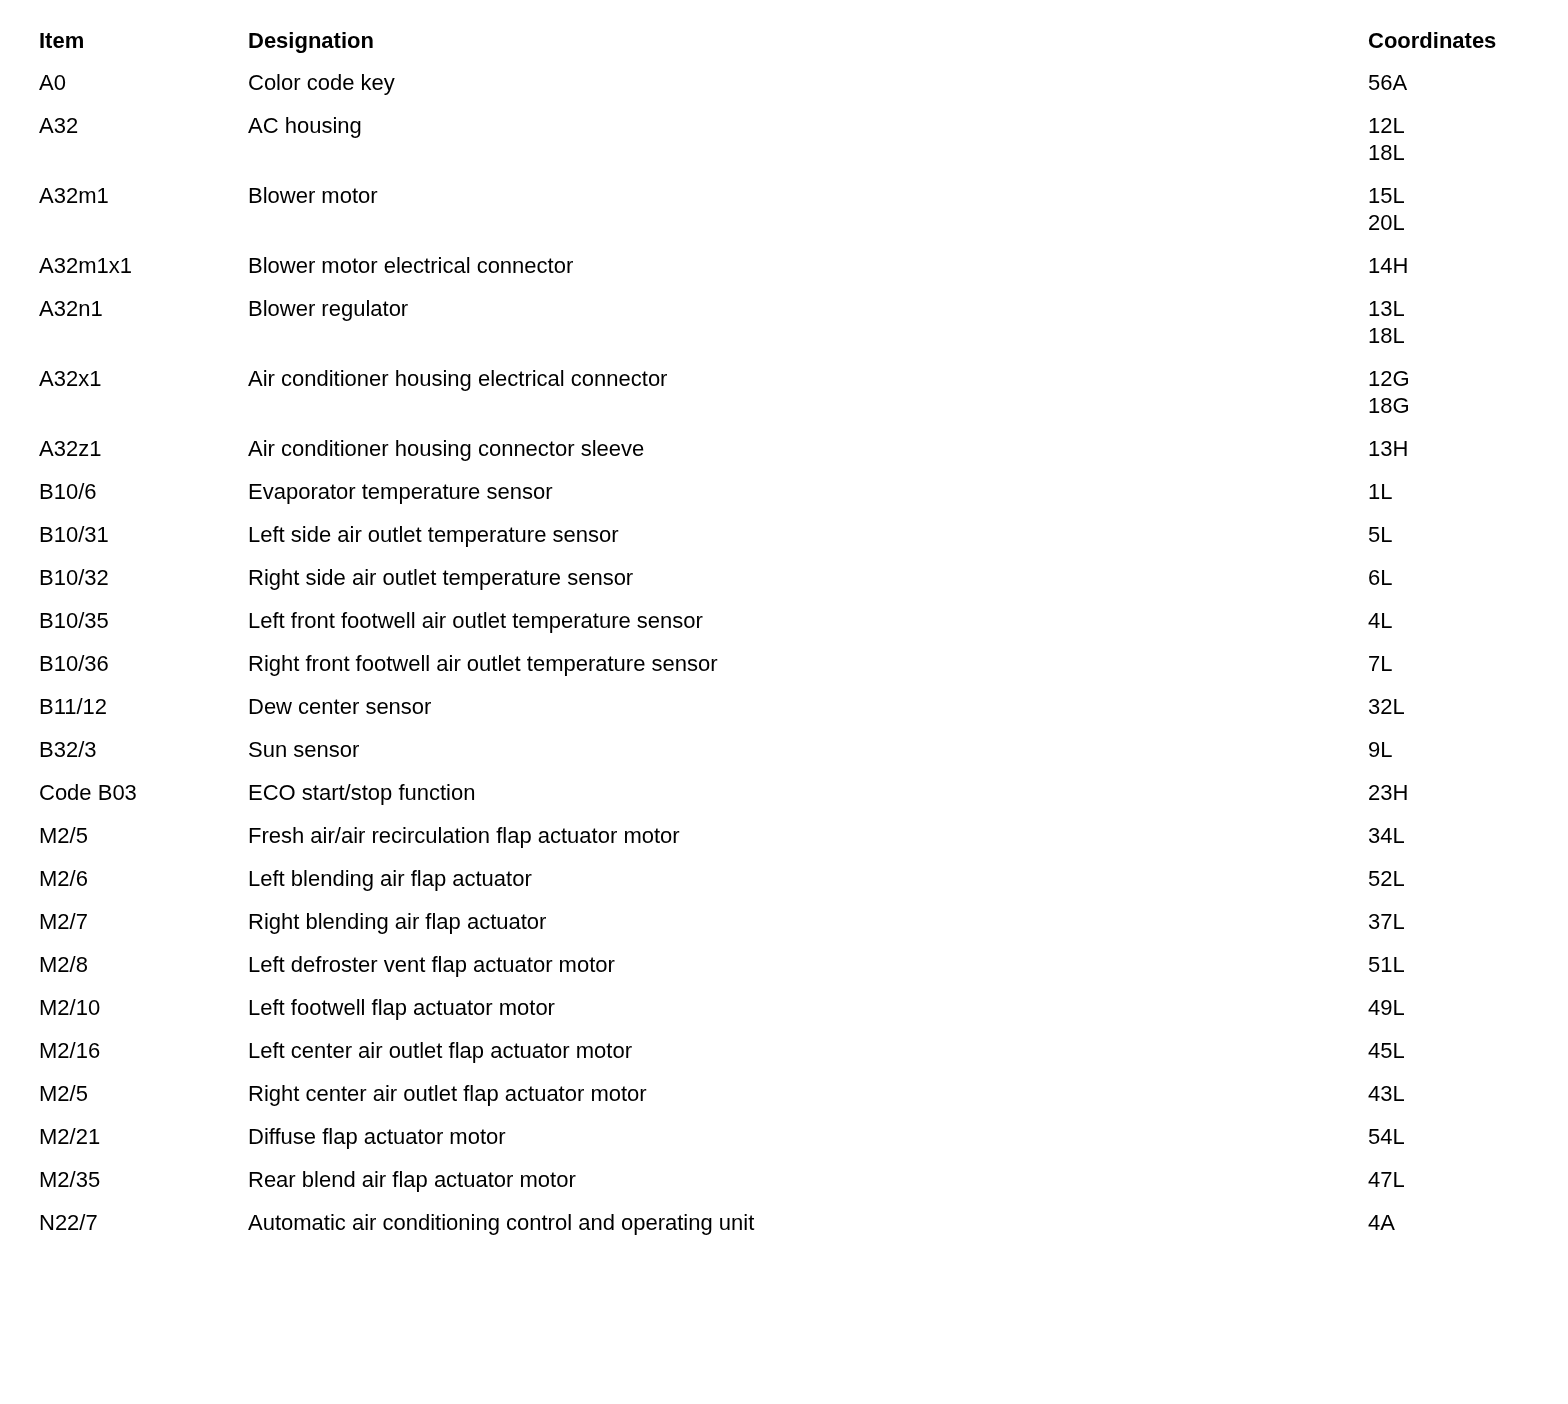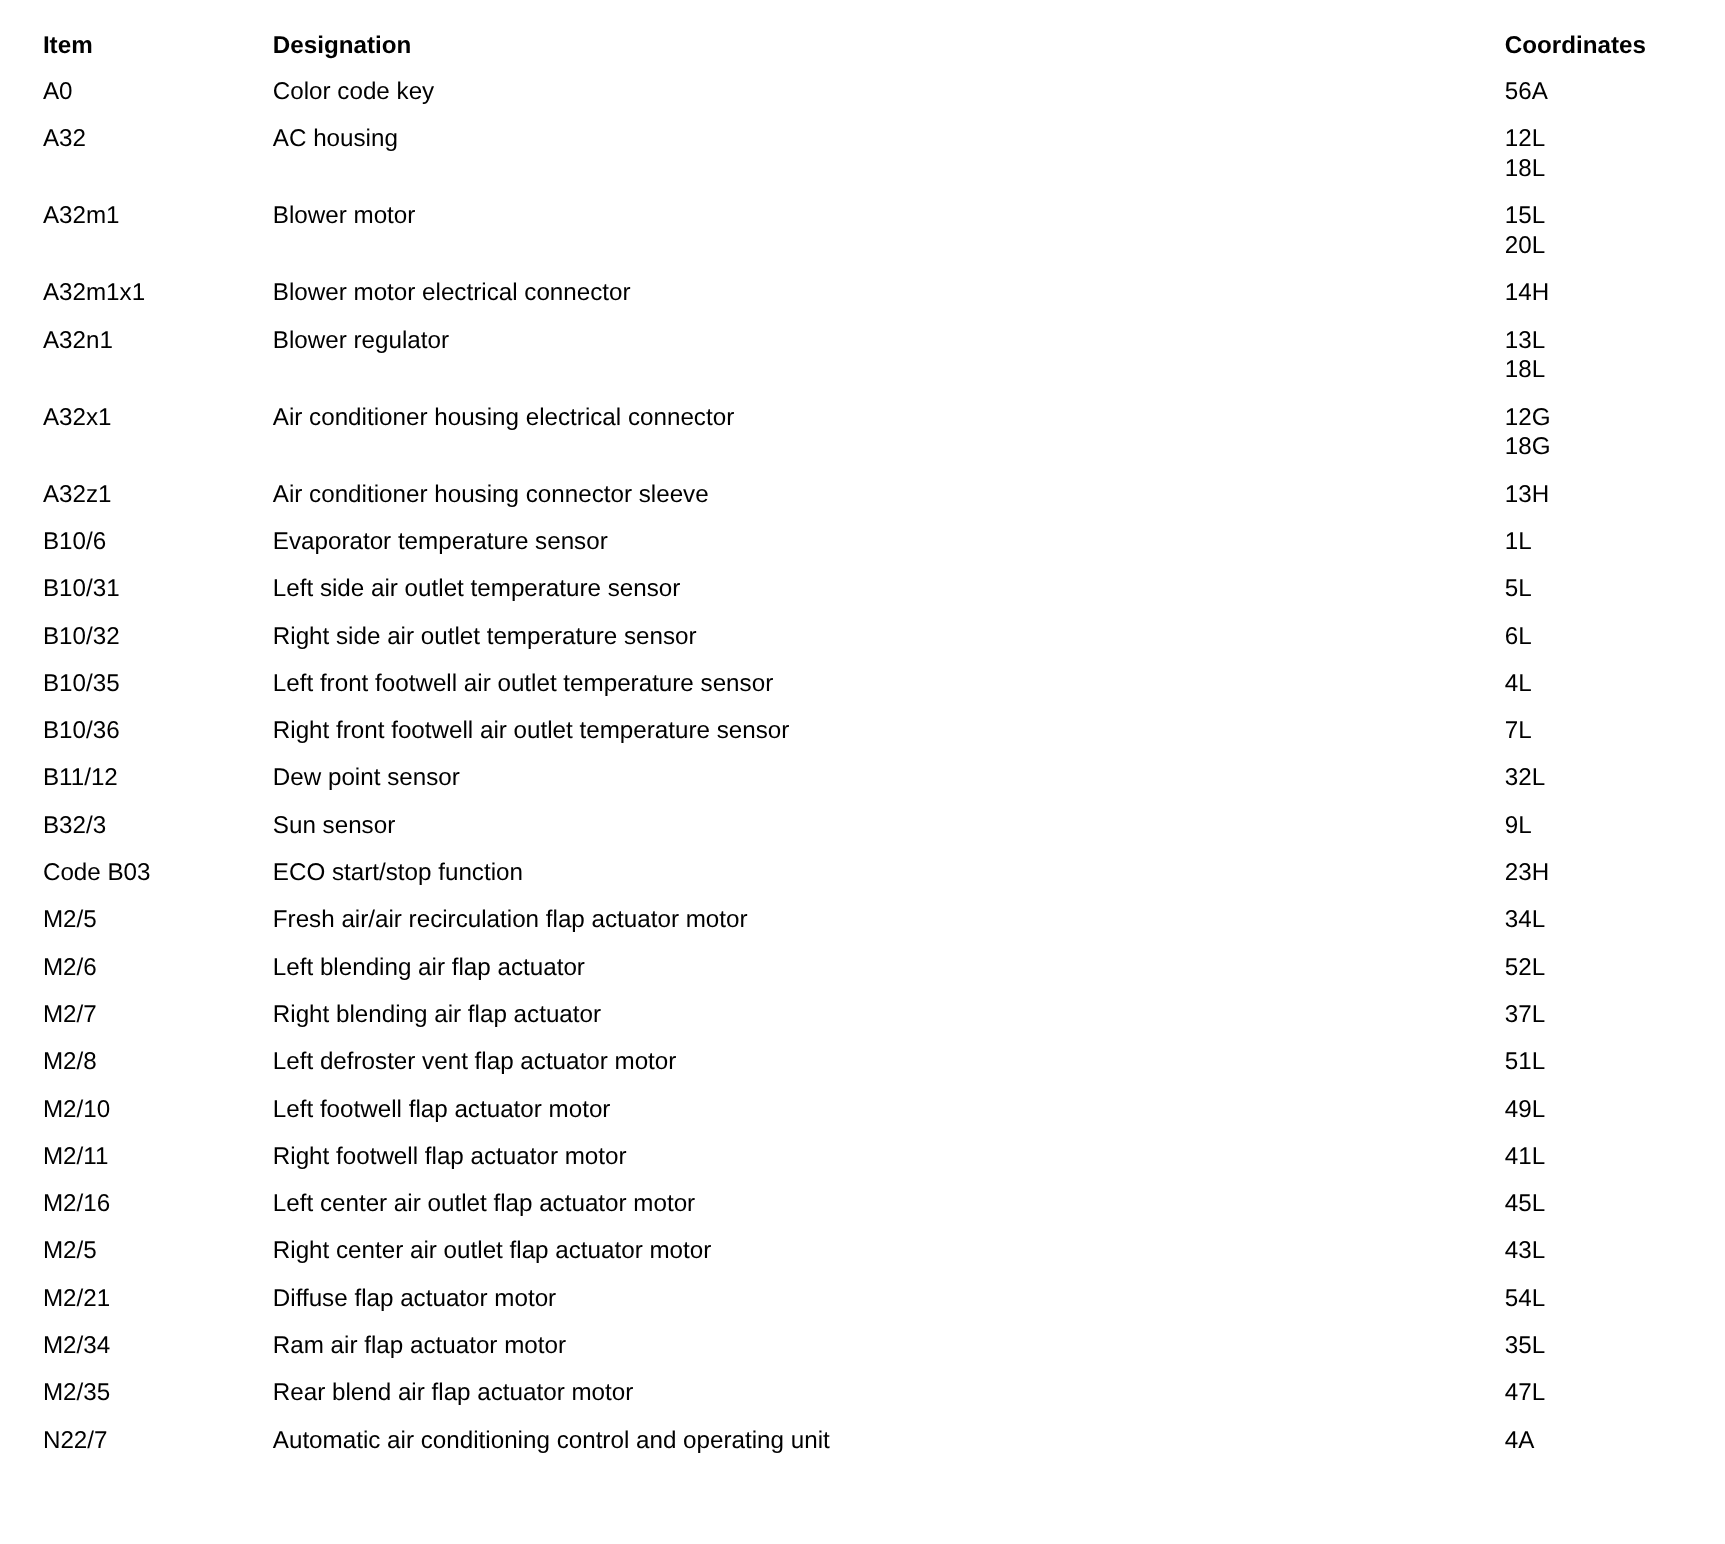--- a/index.html
+++ b/index.html
@@ -145,21 +145,21 @@
       </tr>
       <tr>
         <td class="col-item"><a class="item-link">B10/36</a></td>
         <td class="col-desig">Right front footwell air outlet temperature sensor</td>
         <td class="col-coord">
           <span class="coord-line">7L</span>
         </td>
       </tr>
       <tr>
         <td class="col-item"><a class="item-link">B11/12</a></td>
-        <td class="col-desig">Dew point sensor</td>
+        <td class="col-desig">Dew center sensor</td>
         <td class="col-coord">
           <span class="coord-line">32L</span>
         </td>
       </tr>
       <tr>
         <td class="col-item"><a class="item-link">B32/3</a></td>
         <td class="col-desig">Sun sensor</td>
         <td class="col-coord">
           <span class="coord-line">9L</span>
         </td>
@@ -200,52 +200,38 @@
         </td>
       </tr>
       <tr>
         <td class="col-item"><a class="item-link">M2/10</a></td>
         <td class="col-desig">Left footwell flap actuator motor</td>
         <td class="col-coord">
           <span class="coord-line">49L</span>
         </td>
       </tr>
       <tr>
-        <td class="col-item"><a class="item-link">M2/11</a></td>
-        <td class="col-desig">Right footwell flap actuator motor</td>
-        <td class="col-coord">
-          <span class="coord-line">41L</span>
-        </td>
-      </tr>
-      <tr>
         <td class="col-item"><a class="item-link">M2/16</a></td>
         <td class="col-desig">Left center air outlet flap actuator motor</td>
         <td class="col-coord">
           <span class="coord-line">45L</span>
         </td>
       </tr>
       <tr>
         <td class="col-item"><a class="item-link">M2/5</a></td>
         <td class="col-desig">Right center air outlet flap actuator motor</td>
         <td class="col-coord">
           <span class="coord-line">43L</span>
         </td>
       </tr>
       <tr>
         <td class="col-item"><a class="item-link">M2/21</a></td>
         <td class="col-desig">Diffuse flap actuator motor</td>
         <td class="col-coord">
           <span class="coord-line">54L</span>
-        </td>
-      </tr>
-      <tr>
-        <td class="col-item"><a class="item-link">M2/34</a></td>
-        <td class="col-desig">Ram air flap actuator motor</td>
-        <td class="col-coord">
-          <span class="coord-line">35L</span>
         </td>
       </tr>
       <tr>
         <td class="col-item"><a class="item-link">M2/35</a></td>
         <td class="col-desig">Rear blend air flap actuator motor</td>
         <td class="col-coord">
           <span class="coord-line">47L</span>
         </td>
       </tr>
       <tr>

